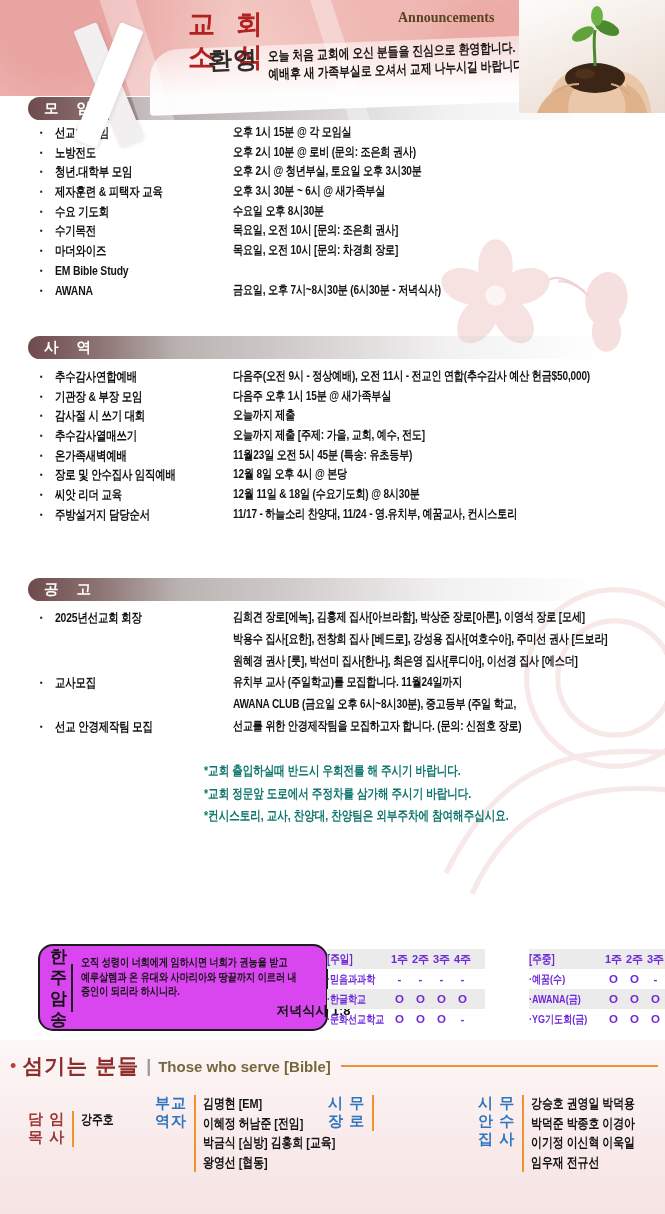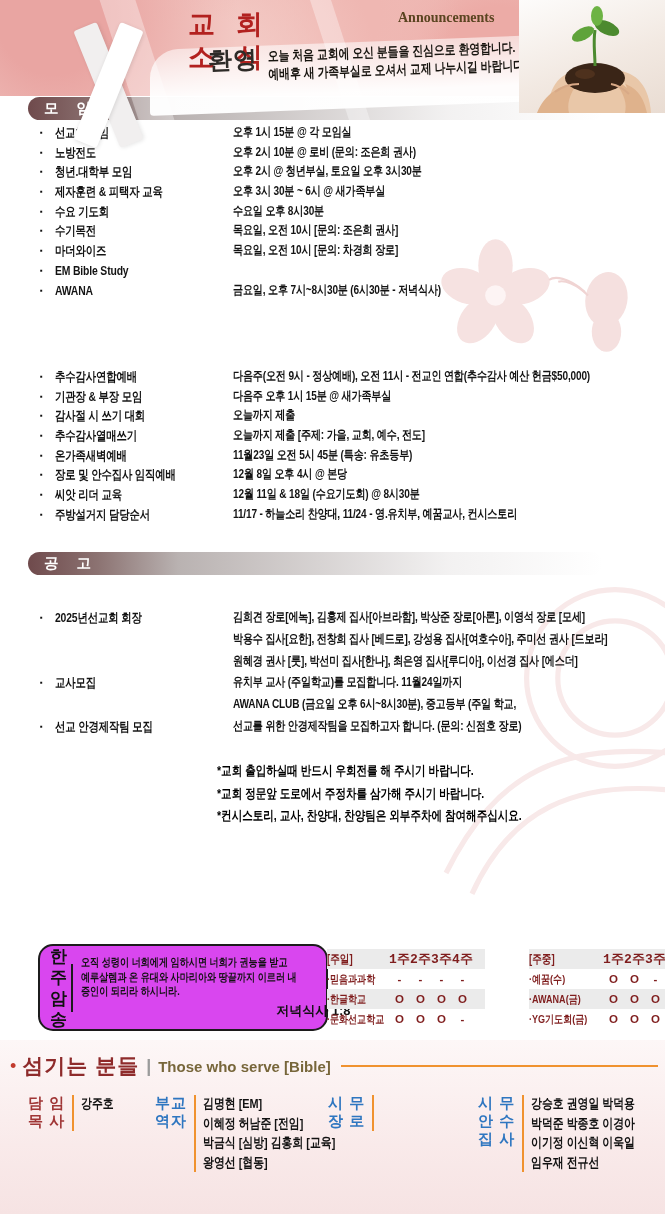--- a/index.html
+++ b/index.html
@@ -53,56 +53,56 @@
   
   .sec-list { position:absolute; left:40px; }
   .row { display:flex; align-items:flex-start; font-weight:bold; color:#131313; }
   #list-meetings .row, #list-ministry .row { height:19.7px; line-height:19.7px; }
   #list-notices .row { line-height:21.8px; }
   .blt { width:15px; font-size:8px; line-height:inherit; color:#111; }
   .lbl { width:178px; font-size:13px; letter-spacing:-.2px; }
   .val { flex:1; font-size:12.6px; letter-spacing:-.2px; }
 
   
-  #notes { position:absolute; left:217px; top:760px; font-size:13.2px; font-weight:bold; color:#000000; }
+  #notes { position:absolute; left:204px; top:760px; font-size:13.2px; font-weight:bold; color:#0f766e; }
   #notes .line { line-height:22.6px; }
 
   
   #verse-box { position:absolute; left:38px; top:944px; width:290px; height:87px;
     border:2.2px solid #1c1c1c; border-radius:15px; background:#d946ef; display:flex; align-items:center; padding:4px 8px 4px 10px; }
   #verse-box .vlabel { width:44px; font-size:17px; font-weight:bold; line-height:21px; white-space:pre-line; text-align:center; color:#111; }
   #verse-box .vdiv { width:0; border-left:2px solid #1c1c1c; height:48px; margin:0 8px 0 4px; }
   #verse-box .vbody { flex:1; }
   #verse-box .vtext .line { font-size:11.4px; font-weight:bold; line-height:14.8px; color:#111; }
   #verse-box .vref { text-align:right; font-size:13px; font-weight:bold; margin-top:3px; color:#111; }
 
   
-  .sched { position:absolute; top:949px; font-weight:bold; color:#7f1d1d; }
+  .sched { position:absolute; top:949px; font-weight:bold; color:#6d28d9; }
   #table-0 { left:327px; --namew:62px; }
   #table-1 { left:486px;margin-left:43px; --namew:74px; }
   .trow { display:grid; grid-template-columns:var(--namew) 21px 21px 21px 21px 12px; height:20px; align-items:center; }
   .trow:nth-child(odd) { background:#ebebeb; }
   .trow .tname { font-size:11.3px; }
   .trow .tmark { text-align:center; font-size:11.5px; }
   .trow.thead .tname { font-size:12px; }
-  .trow.thead .tmark { font-size:13px;font-family:Liberation Mono, monospace; }
+  .trow.thead .tmark { font-size:11px; }
 
   
   #bottom-band { position:absolute; left:0; top:1040px; width:665px; height:174px;
     background:linear-gradient(180deg,#fdf7f7, #f9eaea 60%, #f6e3e3); }
 
   #staff-heading { position:absolute; left:10px; top:1052px; width:648px; display:flex; align-items:center; z-index:2; }
   #staff-heading .hbullet { color:#c23b2e; font-size:18px; margin-right:6px; }
   #staff-heading .hko { color:var(--heading_red); font-size:21px; font-weight:bold; letter-spacing:1px; }
   #staff-heading .hsep { color:#9b9b9b; font-size:18px; margin:0 7px; font-weight:bold; }
   #staff-heading .hen { color:var(--heading_brown); font-size:15px; font-weight:bold; }
   #staff-heading .hline { flex:1; height:2px; background:var(--orange); margin-left:10px; }
 
   .staff-group { position:absolute; top:1094px; display:flex; align-items:flex-start; z-index:2; }
-  #group-0 { left:28px; } #group-1 { left:155px; } #group-2 { left:328px; } #group-3 { left:478px; }
+  #group-0 { left:28px;margin-top:16px; } #group-1 { left:155px; } #group-2 { left:328px; } #group-3 { left:478px; }
   .staff-group .role { font-size:15px; font-weight:bold; line-height:18px; white-space:pre-line; letter-spacing:1px; }
   .staff-group .rdiv { width:0; border-left:2.5px solid var(--orange); align-self:stretch; margin:1px 7px 0 7px; min-height:36px; }
   .staff-group .names .line { font-size:13.6px; font-weight:bold; line-height:19.5px; color:#121212; }
 
   
   .decor { position:absolute; pointer-events:none; }
 </style>
 </head>
 <body>
 
@@ -243,20 +243,21 @@
       </div>
       <div class="row">
         <span class="blt">▪</span>
         <span class="lbl cx">AWANA</span>
         <div class="val">
           <div class="cx">금요일, 오후 7시~8시30분 (6시30분 - 저녁식사)</div>
         </div>
       </div>
     </div>
 
+  <div class="sec-header" style="top:336px;"><span>사 역</span></div>
   <div class="sec-list" id="list-ministry" style="top:367px;">
       <div class="row">
         <span class="blt">▪</span>
         <span class="lbl cx">추수감사연합예배</span>
         <div class="val">
           <div class="cx">다음주(오전 9시 - 정상예배), 오전 11시 - 전교인 연합(추수감사 예산 헌금$50,000)</div>
         </div>
       </div>
       <div class="row">
         <span class="blt">▪</span>
@@ -302,21 +303,21 @@
       </div>
       <div class="row">
         <span class="blt">▪</span>
         <span class="lbl cx">주방설거지 담당순서</span>
         <div class="val">
           <div class="cx">11/17 - 하늘소리 찬양대, 11/24 - 영.유치부, 예꿈교사, 컨시스토리</div>
         </div>
       </div>
     </div>
 
-  <div class="sec-header" style="top:552px;"><span>공 고</span></div>
+  <div class="sec-header" style="top:578px;"><span>공 고</span></div>
   <div class="sec-list" id="list-notices" style="top:607px;">
       <div class="row">
         <span class="blt">▪</span>
         <span class="lbl cx">2025년선교회 회장</span>
         <div class="val">
           <div class="cx">김희견 장로[에녹], 김홍제 집사[아브라함], 박상준 장로[아론], 이영석 장로 [모세]</div>
           <div class="cx">박용수 집사[요한], 전창희 집사 [베드로], 강성용 집사[여호수아], 주미선 권사 [드보라]</div>
           <div class="cx">원혜경 권사 [룻], 박선미 집사[한나], 최은영 집사[루디아], 이선경 집사 [에스더]</div>
         </div>
       </div>

